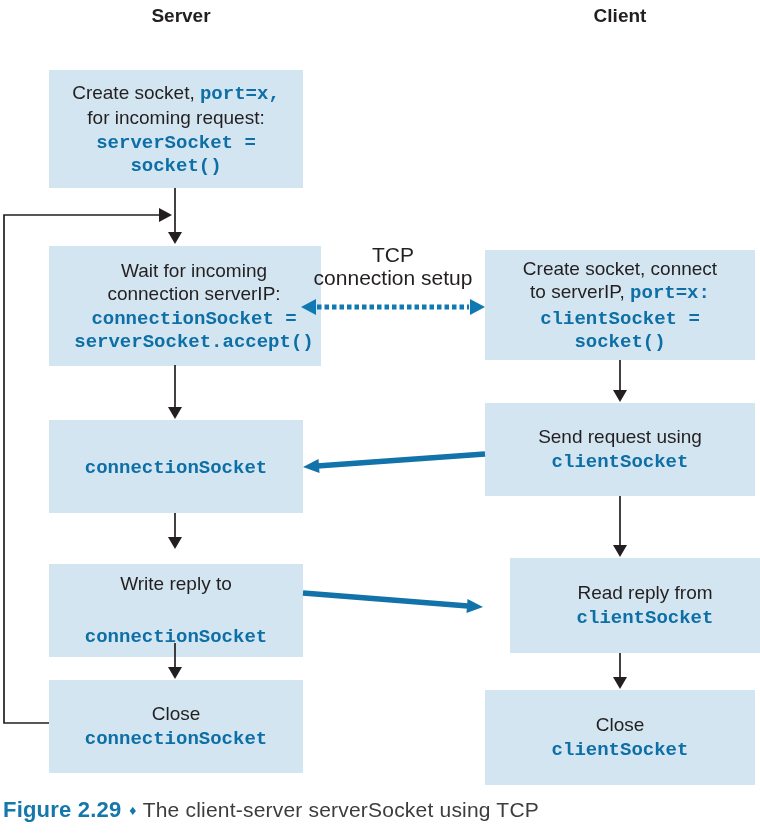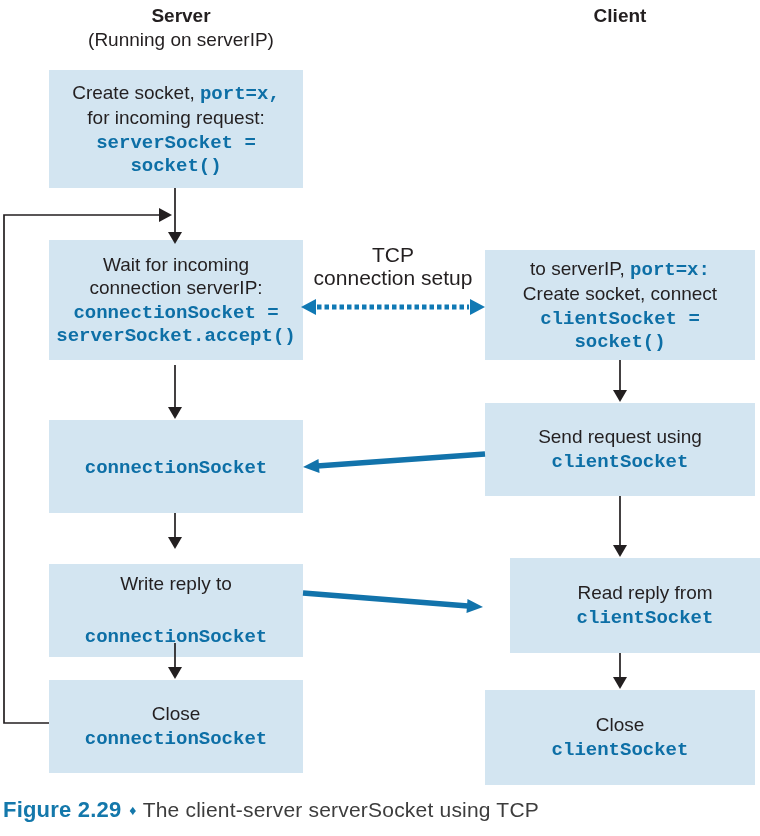--- a/index.html
+++ b/index.html
@@ -48,34 +48,33 @@
   .caption .fig-label{color:var(--caption-blue);font-weight:bold;font-size:22px;}
   .caption .diamond{color:var(--caption-blue);font-size:14px;padding:0 6px 0 8px;vertical-align:2px;}
 </style>
 </head>
 <body>
 
 <div id="stage">
 
   <div class="col-header" style="left:46px;top:4px;width:270px;">
     <div class="title">Server</div>
-    <div>(Running on serverIP)</div>
   </div>
   <div class="col-header" style="left:485px;top:4px;width:270px;">
     <div class="title">Client</div>
   </div>
 
   <div class="flow-box" style="left:49px;top:70px;width:254px;height:118px;text-align:right;">
     <div><span>Create socket, </span><span class="code">port=x,</span></div>
     <div>for incoming request:</div>
     <div class="code code-block">serverSocket =</div>
     <div class="code code-block">socket()</div>
   </div>
 
-  <div class="flow-box" style="left:49px;top:240px;width:254px;height:120px;">
+  <div class="flow-box" style="left:49px;top:246px;width:254px;height:120px;padding-left:18px;">
     <div>Wait for incoming</div>
     <div>connection serverIP:</div>
     <div class="code code-block">connectionSocket =</div>
     <div class="code code-block">serverSocket.accept()</div>
   </div>
 
   <div class="flow-box" style="left:49px;top:420px;width:254px;height:93px;">
     <div class="code code-block">connectionSocket</div>
   </div>
 
@@ -83,22 +82,22 @@
     <div>Write reply to</div>
     <div class="code code-block">connectionSocket</div>
   </div>
 
   <div class="flow-box" style="left:49px;top:680px;width:254px;height:93px;">
     <div>Close</div>
     <div class="code code-block">connectionSocket</div>
   </div>
 
   <div class="flow-box" style="left:485px;top:250px;width:270px;height:110px;">
+    <div>Create socket, connect</div>
     <div><span>to serverIP, </span><span class="code">port=x:</span></div>
-    <div>Create socket, connect</div>
     <div class="code code-block">clientSocket =</div>
     <div class="code code-block">socket()</div>
   </div>
 
   <div class="flow-box" style="left:485px;top:403px;width:270px;height:93px;">
     <div>Send request using</div>
     <div class="code code-block">clientSocket</div>
   </div>
 
   <div class="flow-box" style="left:510px;top:558px;width:270px;height:95px;">

